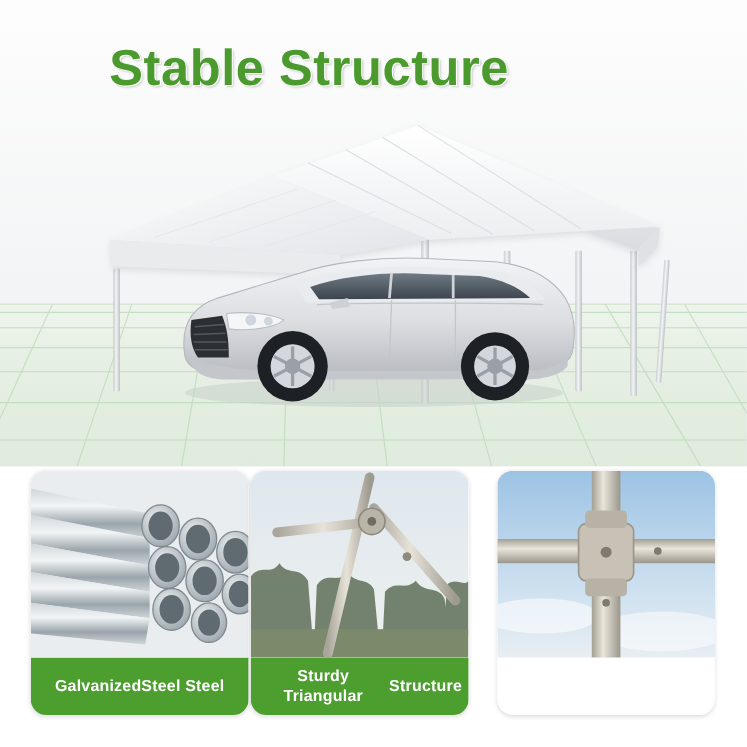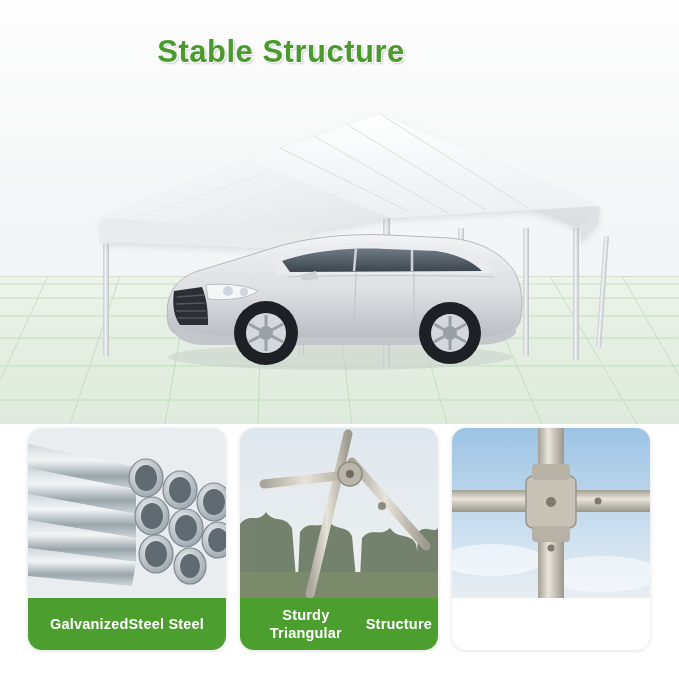--- a/index.html
+++ b/index.html
@@ -21,21 +21,21 @@
     overflow: hidden;
   }
 
   
   .title {
     position: absolute;
     left: 0;
     top: 34px;
     width: 562px;
     text-align: center;
-    font-size: 31px;
+    font-size: 46px;
     font-weight: bold;
     letter-spacing: 0.5px;
     color: #4a9a2e;
     text-shadow: 1px 1px 0 #ffffff, 2px 2px 2px rgba(120,120,120,0.35);
     font-family: "Liberation Sans", sans-serif;
   }
 
   
   .hero {
     position: absolute;
@@ -103,21 +103,21 @@
     position: absolute;
     top: 4px;
     width: 198px;
     height: 222px;
     border-radius: 14px;
     overflow: hidden;
     background: #ffffff;
     box-shadow: 0 1px 4px rgba(0,0,0,0.13);
   }
   .card-1 { left: 28px; }
-  .card-2 { left: 240px; }
+  .card-2 { left: 228px; }
   .card-3 { left: 452px; }
   .card-photo {
     position: absolute;
     left: 0; top: 0;
     width: 198px;
     height: 170px;
     overflow: hidden;
   }
   .card-label {
     position: absolute;

